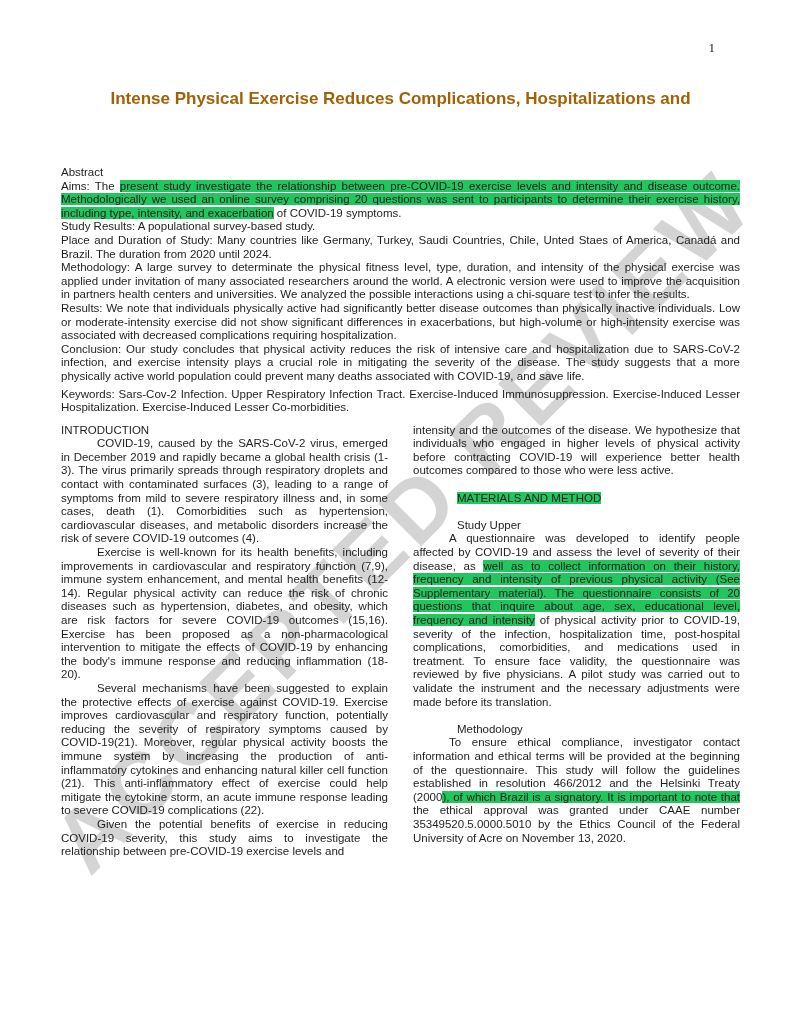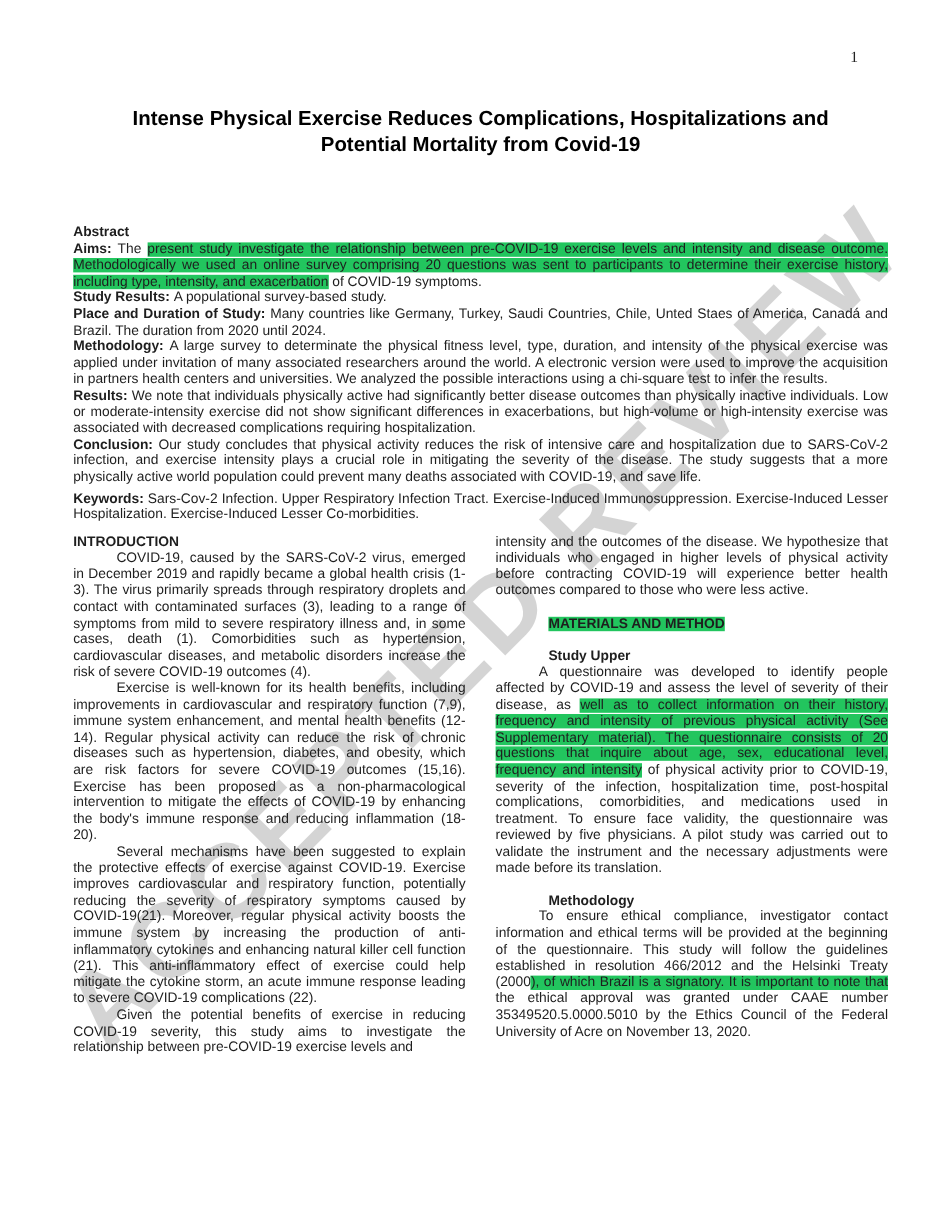--- a/index.html
+++ b/index.html
@@ -14,46 +14,46 @@
     color:rgba(0,0,0,0.17); z-index:0; pointer-events:none;
     font-family:"Liberation Sans", sans-serif;
   }
   .content { position:absolute; left:61px; top:0; width:679px; z-index:1; }
   .pageno {
     position:absolute; top:40px; right:76px; z-index:1;
     font-family:"Liberation Serif", serif; font-size:13px; color:#222;
   }
   .title {
     margin:88px 0 0 0; text-align:center; font-size:17px; line-height:22px;
-    font-weight:700; color:#000000;
+    font-weight:700; color:#a16207;
   }
   p { margin:0; }
   .just { text-align:justify; font-size:11.5px; line-height:13.6px; }
-  .b { font-weight:700; }
+  .b { font-weight:400; }
   .hl { background:#22c55e; }
   .abstract { margin-top:56px; }
   .keywords { margin-top:4px; }
   .cols { margin-top:9px; display:flex; gap:25px;justify-content:space-between; }
   .col { width:333px; }
   .ind { text-indent:36px; }
   .noind { text-indent:0; }
   .sp { margin-top:13.6px;padding-left:44px; }
 </style>
 </head>
 <body>
 
 <div class="page">
 
   <div class="watermark">ACCEPTED REVIEW</div>
 
   <div class="pageno">1</div>
 
   <div class="content">
 
-    <h1 class="title"><span>Intense Physical Exercise Reduces Complications, Hospitalizations and</span><br><span>Potential Mortality from Covid-19</span></h1>
+    <h1 class="title"><span>Intense Physical Exercise Reduces Complications, Hospitalizations and</span><br></h1>
 
     <section class="abstract">
       <p class="just b">Abstract</p>
       <p class="just"><span class="b">Aims: </span><span>The </span><span class="hl">present study investigate the relationship between pre-COVID-19 exercise levels and intensity and disease outcome. Methodologically we used an online survey comprising 20 questions was sent to participants to determine their exercise history, including type, intensity, and exacerbation</span><span> of COVID-19 symptoms.</span></p>
       <p class="just"><span class="b">Study Results: </span><span>A populational survey-based study.</span></p>
       <p class="just"><span class="b">Place and Duration of Study: </span><span>Many countries like Germany, Turkey, Saudi Countries, Chile, Unted Staes of America, Canadá and Brazil. The duration from 2020 until 2024.</span></p>
       <p class="just"><span class="b">Methodology: </span><span>A large survey to determinate the physical fitness level, type, duration, and intensity of the physical exercise was applied under invitation of many associated researchers around the world. A electronic version were used to improve the acquisition in partners health centers and universities. We analyzed the possible interactions using a chi-square test to infer the results.</span></p>
       <p class="just"><span class="b">Results: </span><span>We note that individuals physically active had significantly better disease outcomes than physically inactive individuals. Low or moderate-intensity exercise did not show significant differences in exacerbations, but high-volume or high-intensity exercise was associated with decreased complications requiring hospitalization.</span></p>
       <p class="just"><span class="b">Conclusion: </span><span>Our study concludes that physical activity reduces the risk of intensive care and hospitalization due to SARS-CoV-2 infection, and exercise intensity plays a crucial role in mitigating the severity of the disease. The study suggests that a more physically active world population could prevent many deaths associated with COVID-19, and save life.</span></p>
     </section>

